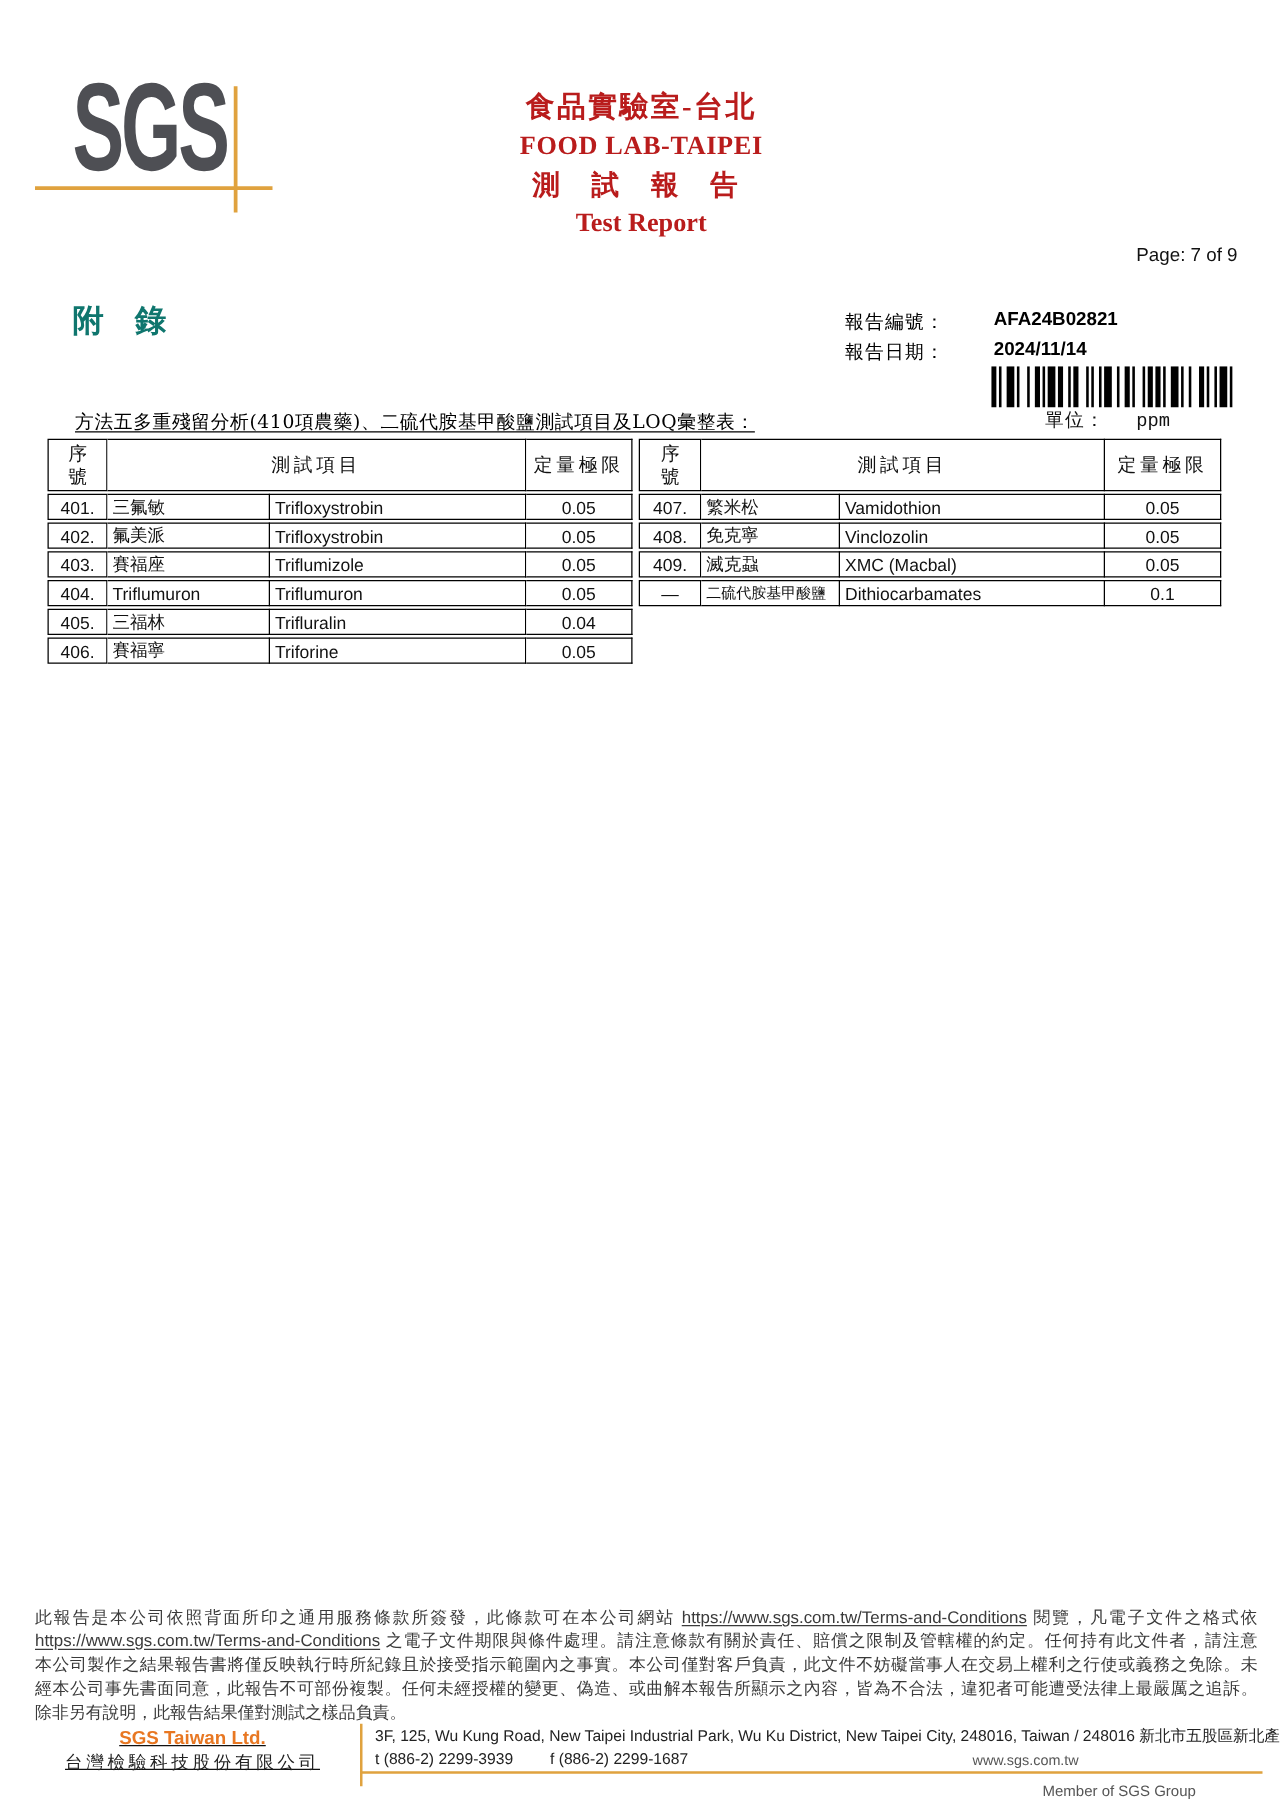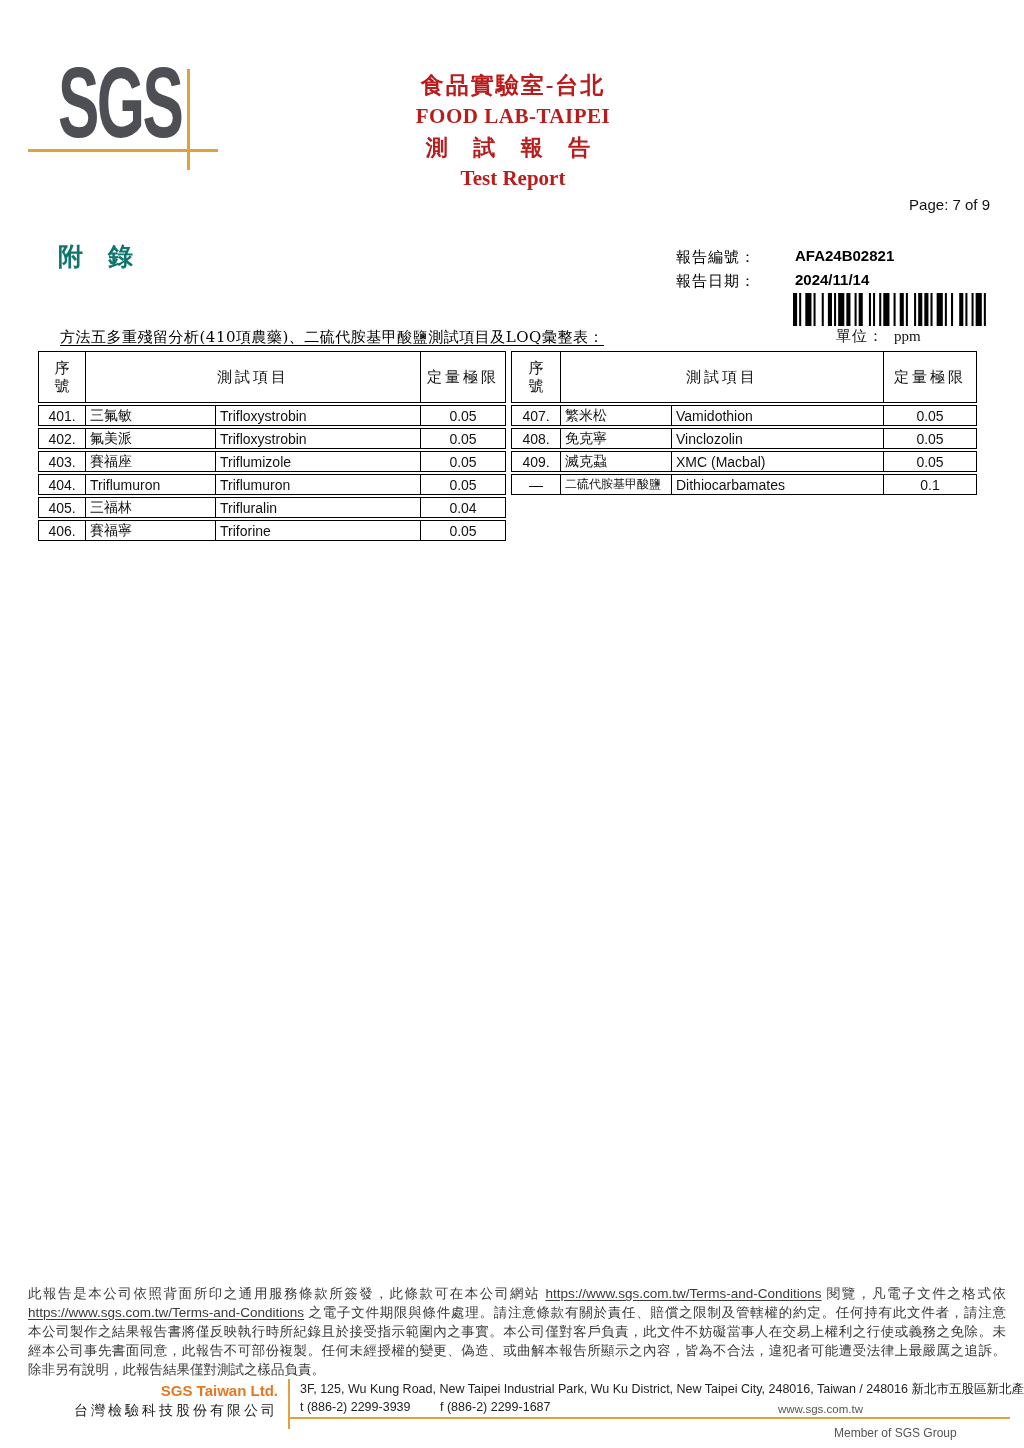--- a/index.html
+++ b/index.html
@@ -33,55 +33,55 @@
   .meta-label{ position:absolute; font-family:"DejaVu Serif","Liberation Serif",serif; font-size:15px; color:#000; letter-spacing:1px;}
   .meta-value{ position:absolute; font-weight:bold; font-size:15px; color:#000; }
   .lbl-no   { left:676px; top:248px; }
   .lbl-date { left:676px; top:272px; }
   .val-no   { left:795px; top:247px; }
   .val-date { left:795px; top:271px; }
 
   .barcode{ position:absolute; left:793px; top:293px; width:197px; height:33px; }
   .unit-row{ position:absolute; left:836px; top:327px; font-size:15px; }
   .unit-row .u-lbl{ font-family:"DejaVu Serif","Liberation Serif",serif; letter-spacing:1px;}
-  .unit-row .u-val{ font-family:Liberation Serif, serif; margin-left:10px; }
+  .unit-row .u-val{ font-family:Liberation Mono, monospace; margin-left:25px; }
 
   .method-line{ position:absolute; left:60px; top:328px;
     font-family:"DejaVu Serif","Liberation Serif",serif; font-size:15px; color:#000;
     text-decoration:underline; text-underline-offset:3px; letter-spacing:0.5px; }
 
   
   .tables{ position:absolute; left:38px; top:349px; display:flex; align-items:flex-start; gap:5px; }
   table.loq{ border-collapse:separate; border-spacing:0 2px; table-layout:fixed; }
   table.loq td, table.loq th{
     border-top:1.5px solid #000; border-bottom:1.5px solid #000; border-right:1.5px solid #000;
     background:#fff; overflow:hidden; white-space:nowrap;
   }
   table.loq td:first-child, table.loq th:first-child{ border-left:1.5px solid #000; }
   table.loq th{
-    height:52px; font-family:"DejaVu Serif","Liberation Serif",serif; font-weight:normal;
+    height:42px; font-family:"DejaVu Serif","Liberation Serif",serif; font-weight:normal;
     font-size:15px; letter-spacing:3px; text-align:center; vertical-align:middle;
   }
   th .no-wrap{ width:17px; margin:0 auto; line-height:18px; letter-spacing:0; white-space:normal; }
   table.loq td{ height:21px; font-size:14px; vertical-align:middle; }
   td.c-no { text-align:center; font-size:14px; }
   td.c-zh { padding-left:4px; }
   td.c-en { padding-left:4px; }
   td.c-loq{ text-align:center; }
   table.right tbody tr:last-child td.c-zh{ font-size:12px; letter-spacing:0; }
 
   
   .disclaimer{ position:absolute; left:28px; top:1284px; width:978px;
     font-size:13.5px; line-height:19px; color:#3a3a3a; }
   .disclaimer .dl{ text-align:justify; text-align-last:justify; height:19px; }
   .disclaimer .dl.last{ text-align:left; text-align-last:left; }
   .disclaimer a, .disclaimer .link{ color:#3a3a3a; text-decoration:underline; text-underline-offset:2px; cursor:pointer; }
 
   
-  .footer-left{ position:absolute; left:30px; top:1382px; width:248px; text-align:right; }
+  .footer-left{ position:absolute; left:30px; top:1382px; width:248px; text-align:center;text-decoration:underline; }
   .footer-left .co-en{ color:#e87722; font-weight:bold; font-size:15px; line-height:18px; }
   .footer-left .co-zh{ font-family:"DejaVu Serif","Liberation Serif",serif; font-size:14px;
                        letter-spacing:3px; line-height:20px; color:#222; }
   .footer-vline{ position:absolute; left:288px; top:1379px; width:2px; height:50px; background:#e0a23e; }
   .footer-hline{ position:absolute; left:288px; top:1417px; width:722px; height:2px; background:#e0a23e; }
   .footer-right{ position:absolute; left:300px; top:1381px; width:710px; font-size:12.5px; color:#222; }
   .footer-right .addr{ line-height:17px; white-space:nowrap; }
   .footer-right .tels{ position:relative; line-height:18px; }
   .footer-right .tels .fax{ position:absolute; left:140px; }
   .footer-right .tels .site{ position:absolute; left:478px; top:2px; font-size:11.5px; color:#555; }

